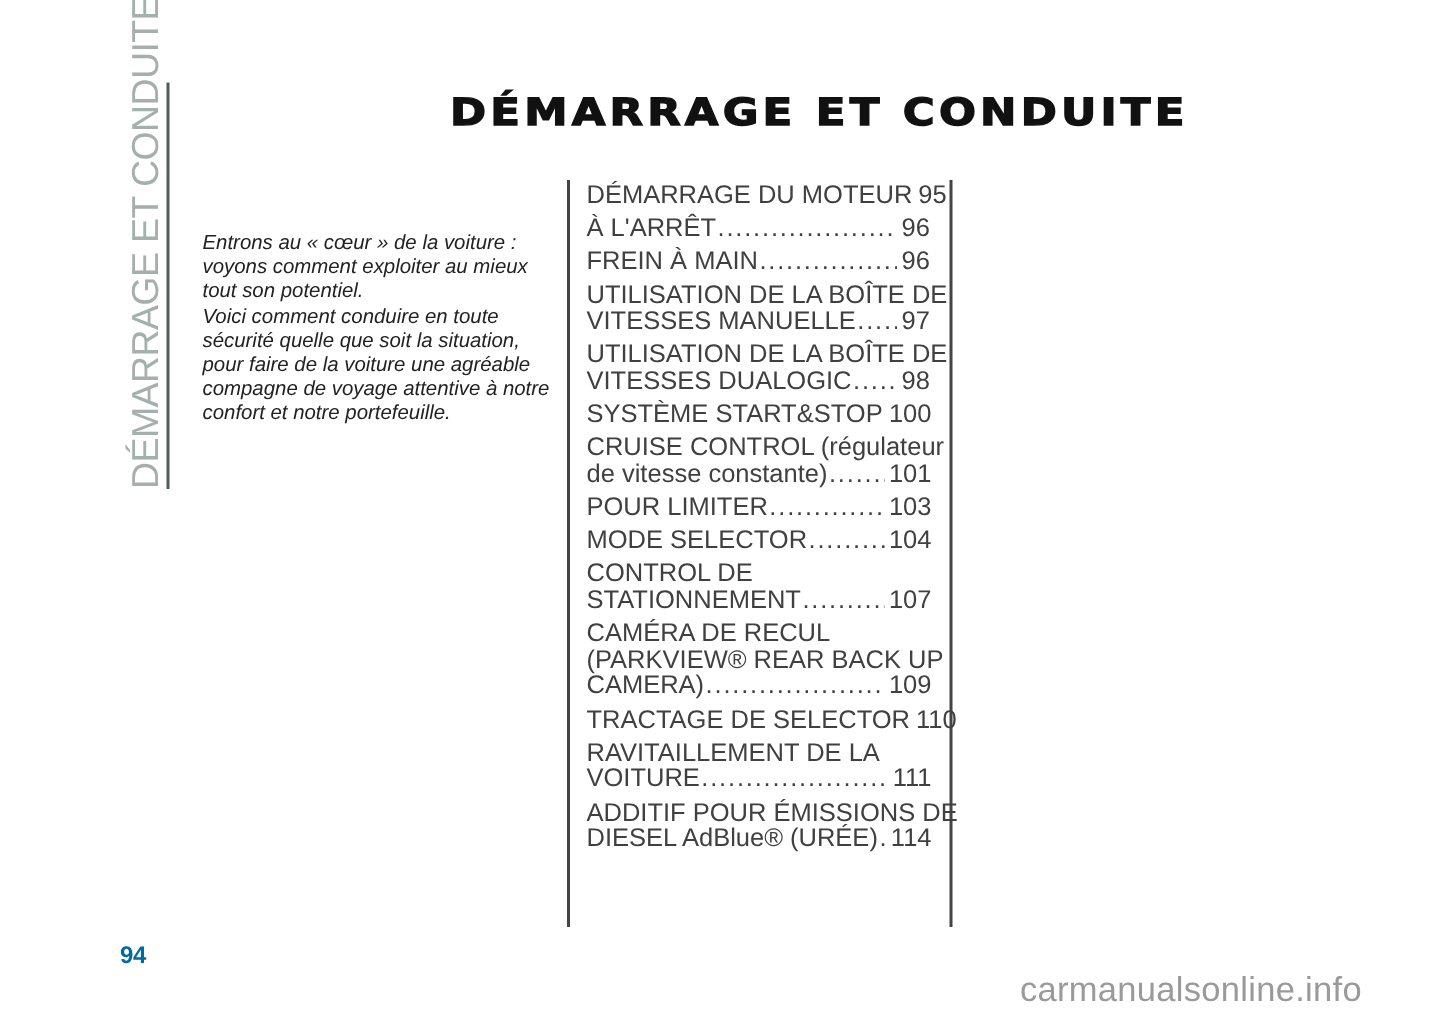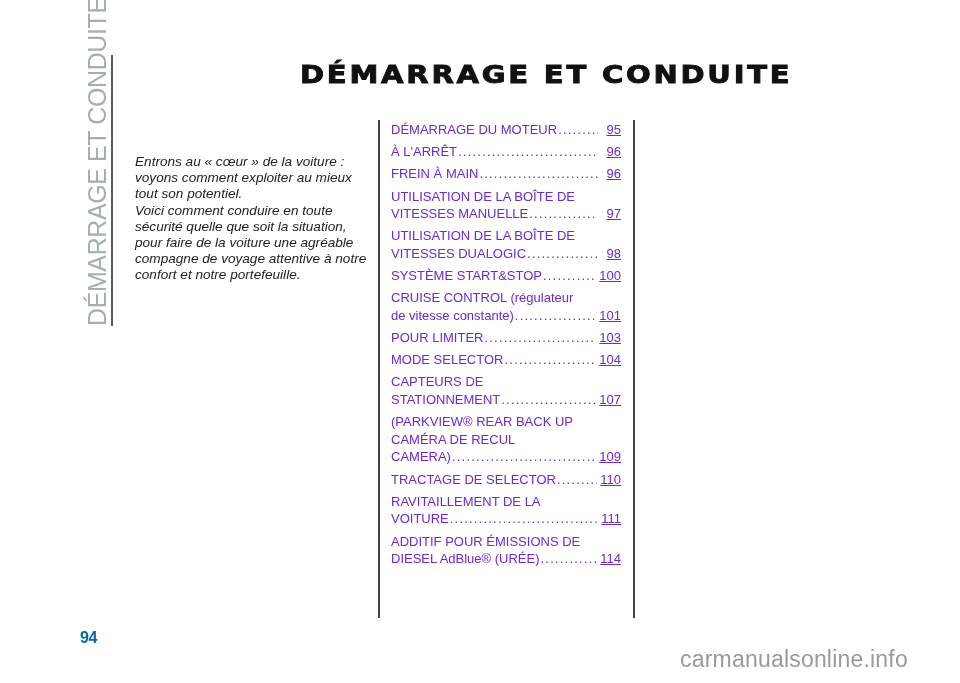--- a/index.html
+++ b/index.html
@@ -83,23 +83,23 @@
       height: 498px;
       background: #444444;
     }
     .col-rule.left { left: 378px; }
     .col-rule.right { left: 633px; }
     .toc {
       position: absolute;
       left: 391px;
       top: 121px;
       width: 230px;
-      font-size: 13px;
+      font-size: 17px;
       line-height: 17.6px;
-      color: #6d28d9;
+      color: #404040;
     }
     .toc-entry {
       margin-bottom: 4.6px;
       cursor: pointer;
     }
     .toc-line {
       display: block;
       white-space: nowrap;
     }
     .toc-last {
@@ -112,23 +112,21 @@
     }
     .toc-last .toc-dots {
       flex: 1 1 auto;
       overflow: hidden;
       white-space: nowrap;
       letter-spacing: 1.2px;
       margin: 0 3px 0 1px;
     }
     .toc-last .toc-page {
       flex: 0 0 auto;
-      text-align: right;
       min-width: 20px;
-      text-decoration: underline;
     }
     .page-number {
       position: absolute;
       left: 80px;
       top: 629px;
       font-weight: 700;
       font-size: 16px;
       color: #0369a1;
       letter-spacing: -0.3px;
     }
@@ -221,30 +219,30 @@
       </div>
     </div>
     <div class="toc-entry">
       <div class="toc-last">
         <span class="toc-text">MODE SELECTOR</span>
         <span class="toc-dots">..................................................</span>
         <span class="toc-page">104</span>
       </div>
     </div>
     <div class="toc-entry">
-      <span class="toc-line">CAPTEURS  DE</span>
+      <span class="toc-line">CONTROL  DE</span>
       <div class="toc-last">
         <span class="toc-text">STATIONNEMENT</span>
         <span class="toc-dots">..................................................</span>
         <span class="toc-page">107</span>
       </div>
     </div>
     <div class="toc-entry">
+      <span class="toc-line">CAMÉRA  DE  RECUL</span>
       <span class="toc-line">(PARKVIEW® REAR BACK UP</span>
-      <span class="toc-line">CAMÉRA  DE  RECUL</span>
       <div class="toc-last">
         <span class="toc-text">CAMERA)</span>
         <span class="toc-dots">..................................................</span>
         <span class="toc-page">109</span>
       </div>
     </div>
     <div class="toc-entry">
       <div class="toc-last">
         <span class="toc-text">TRACTAGE DE SELECTOR</span>
         <span class="toc-dots">..................................................</span>

